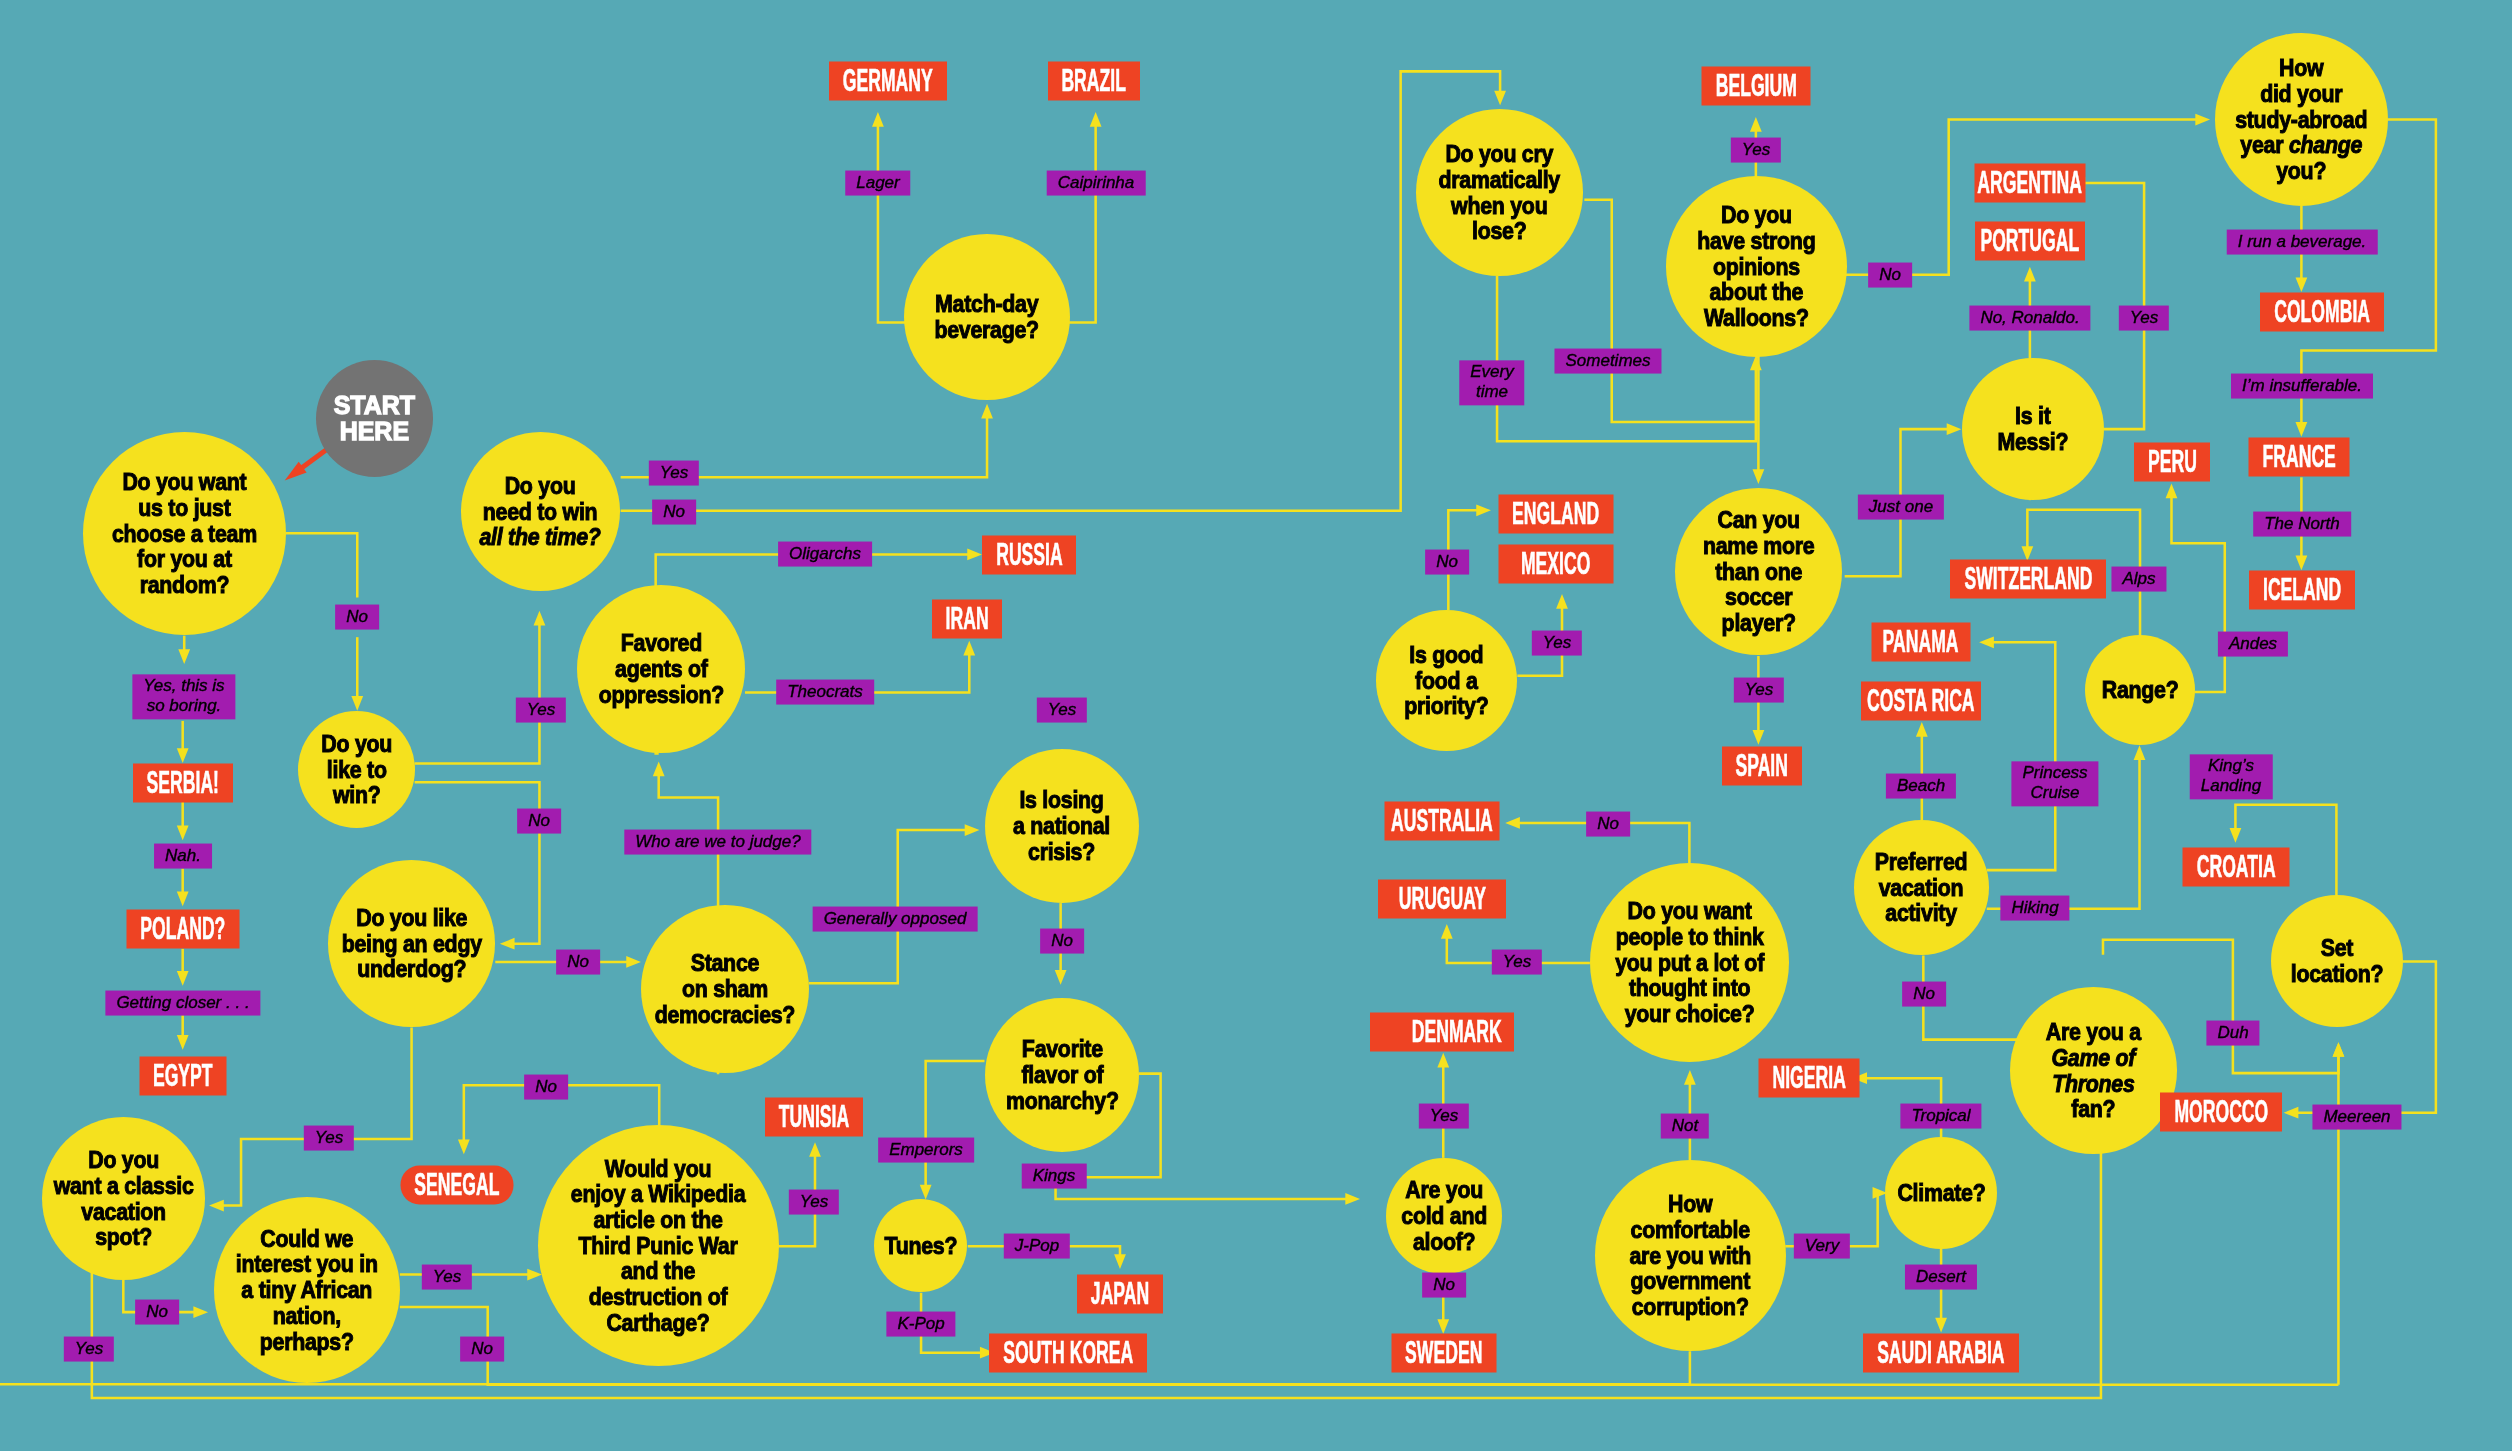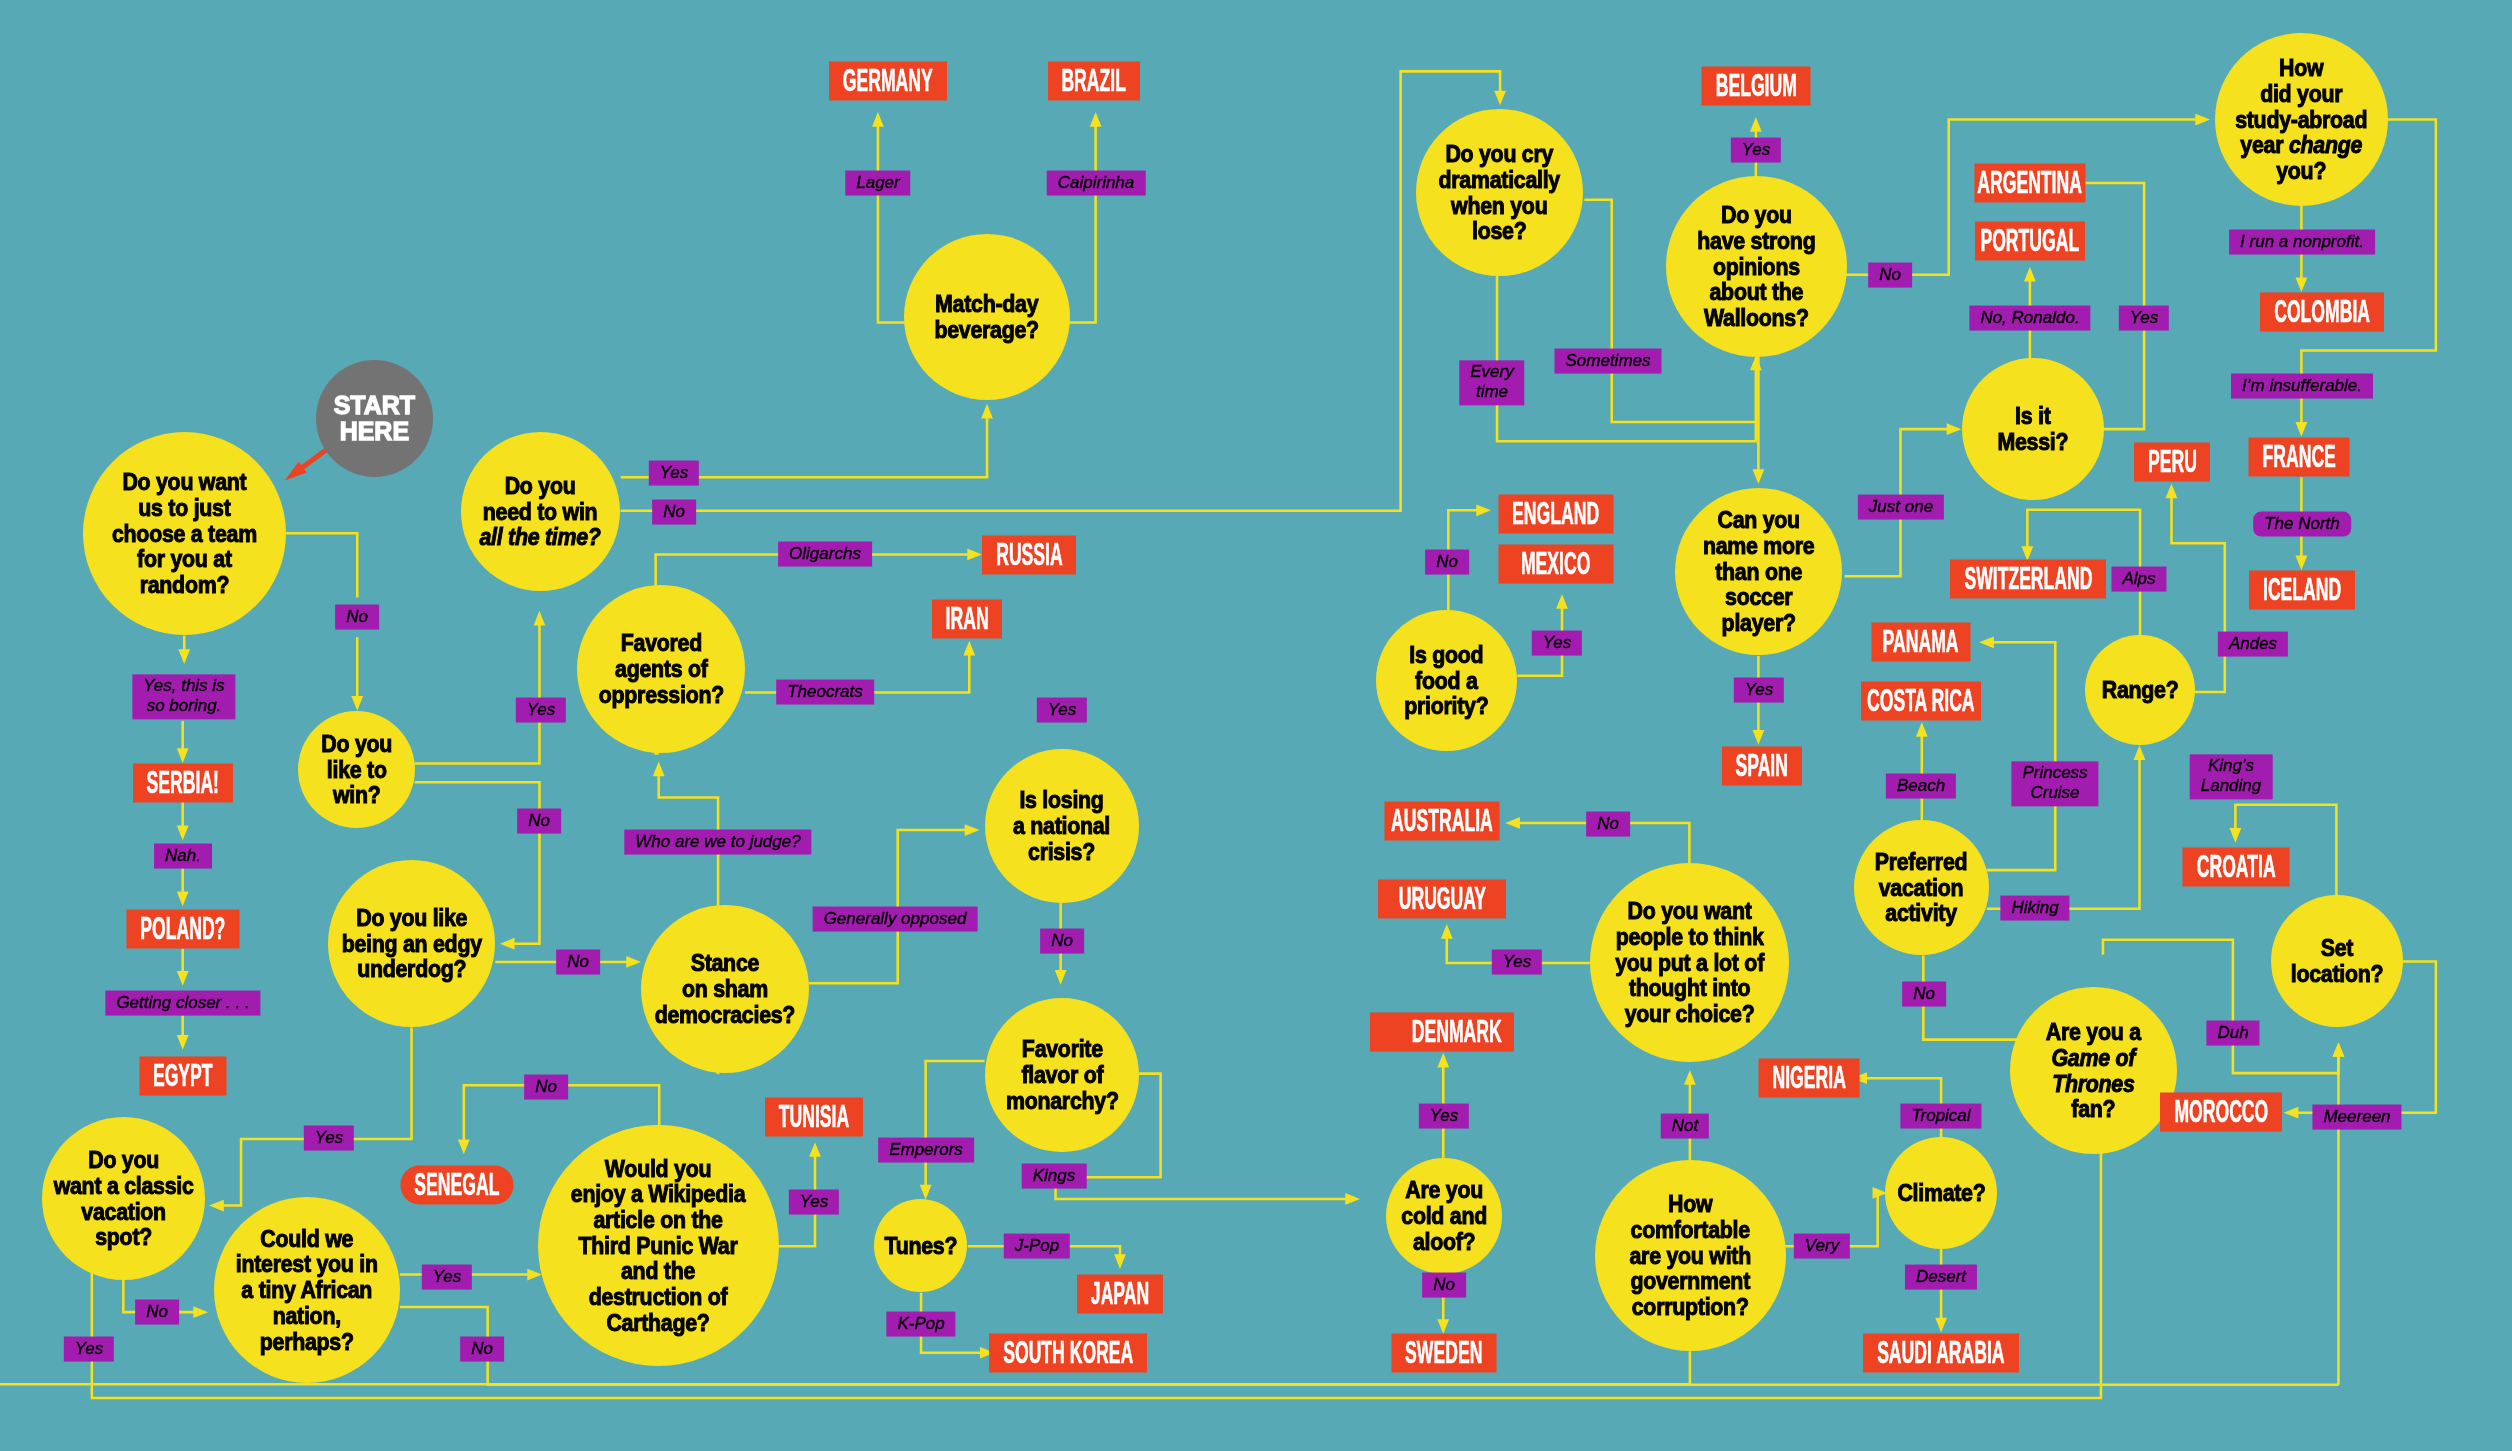--- a/index.html
+++ b/index.html
@@ -443,26 +443,26 @@
 <div class="edge" id="e_justone" style="left:1901px;top:507px;">
       <span>Just one</span>
     </div>
 <div class="edge" id="e_noronaldo" style="left:2030px;top:318px;">
       <span>No, Ronaldo.</span>
     </div>
 <div class="edge" id="e_yes_messi" style="left:2144px;top:318px;">
       <span>Yes</span>
     </div>
 <div class="edge" id="e_nonprofit" style="left:2302px;top:242px;">
-      <span>I run a nonprofit.</span>
+      <span>I run a beverage.</span>
     </div>
 <div class="edge" id="e_insufferable" style="left:2302px;top:386px;">
       <span>I’m insufferable.</span>
     </div>
-<div class="edge" id="e_thenorth" style="left:2302px;top:524px;border-radius:8px;">
+<div class="edge" id="e_thenorth" style="left:2302px;top:524px;">
       <span>The North</span>
     </div>
 <div class="edge" id="e_alps" style="left:2139px;top:579px;">
       <span>Alps</span>
     </div>
 <div class="edge" id="e_andes" style="left:2253px;top:644px;">
       <span>Andes</span>
     </div>
 <div class="edge" id="e_kingslanding" style="left:2231px;top:777px;">
       <span>King’s<br>Landing</span>

